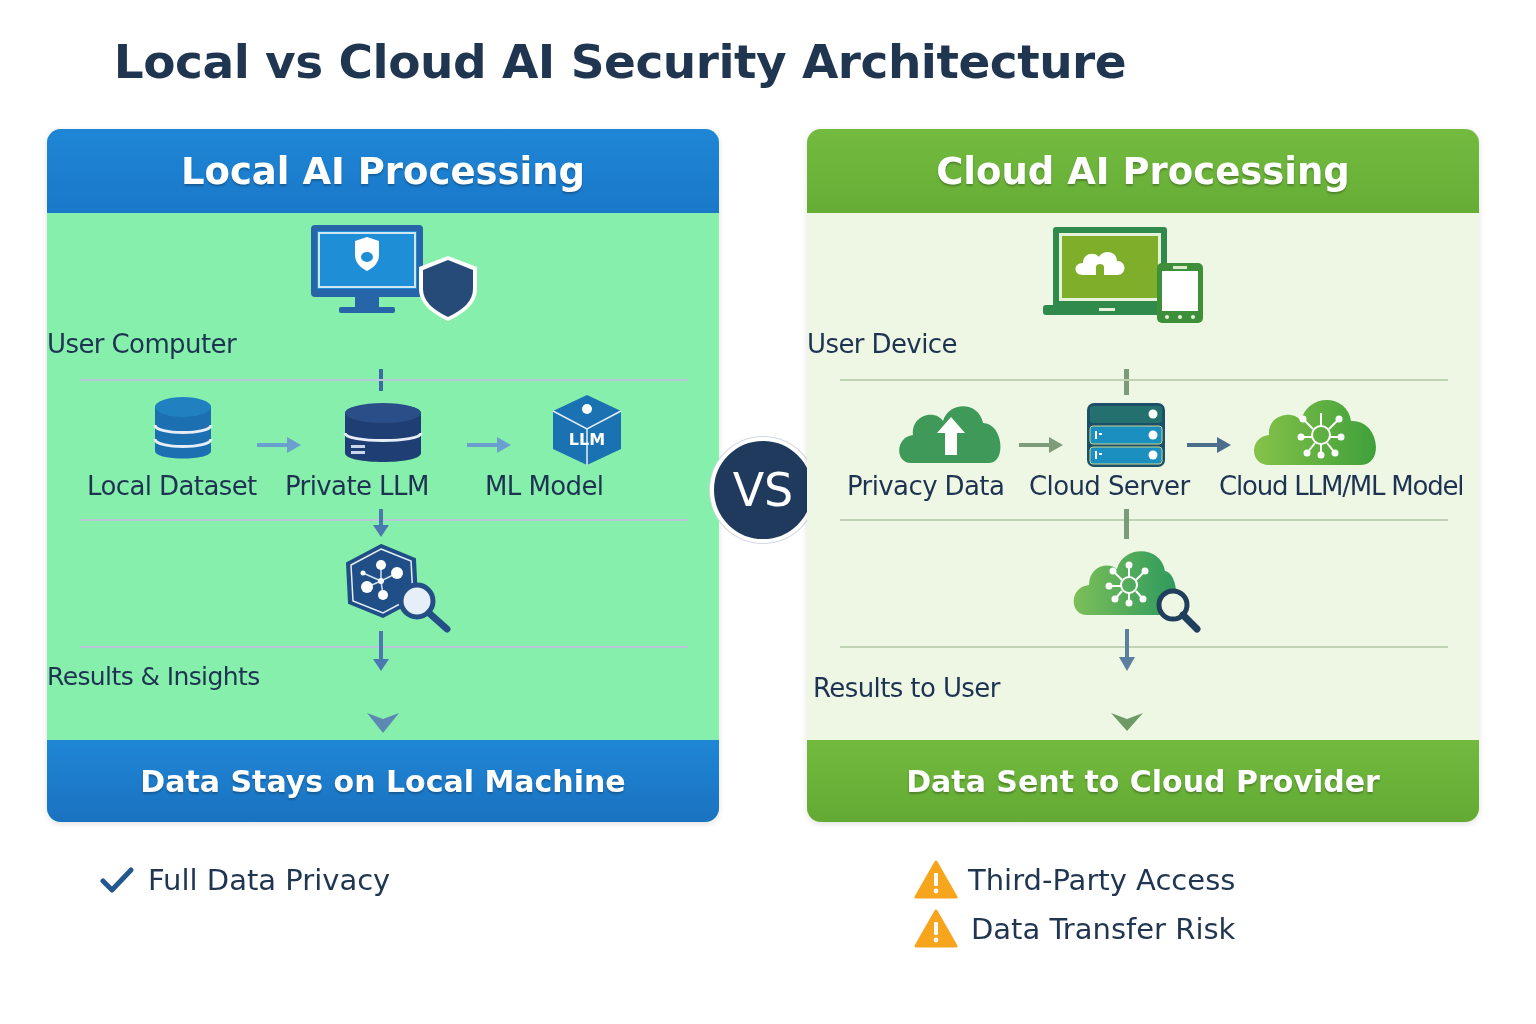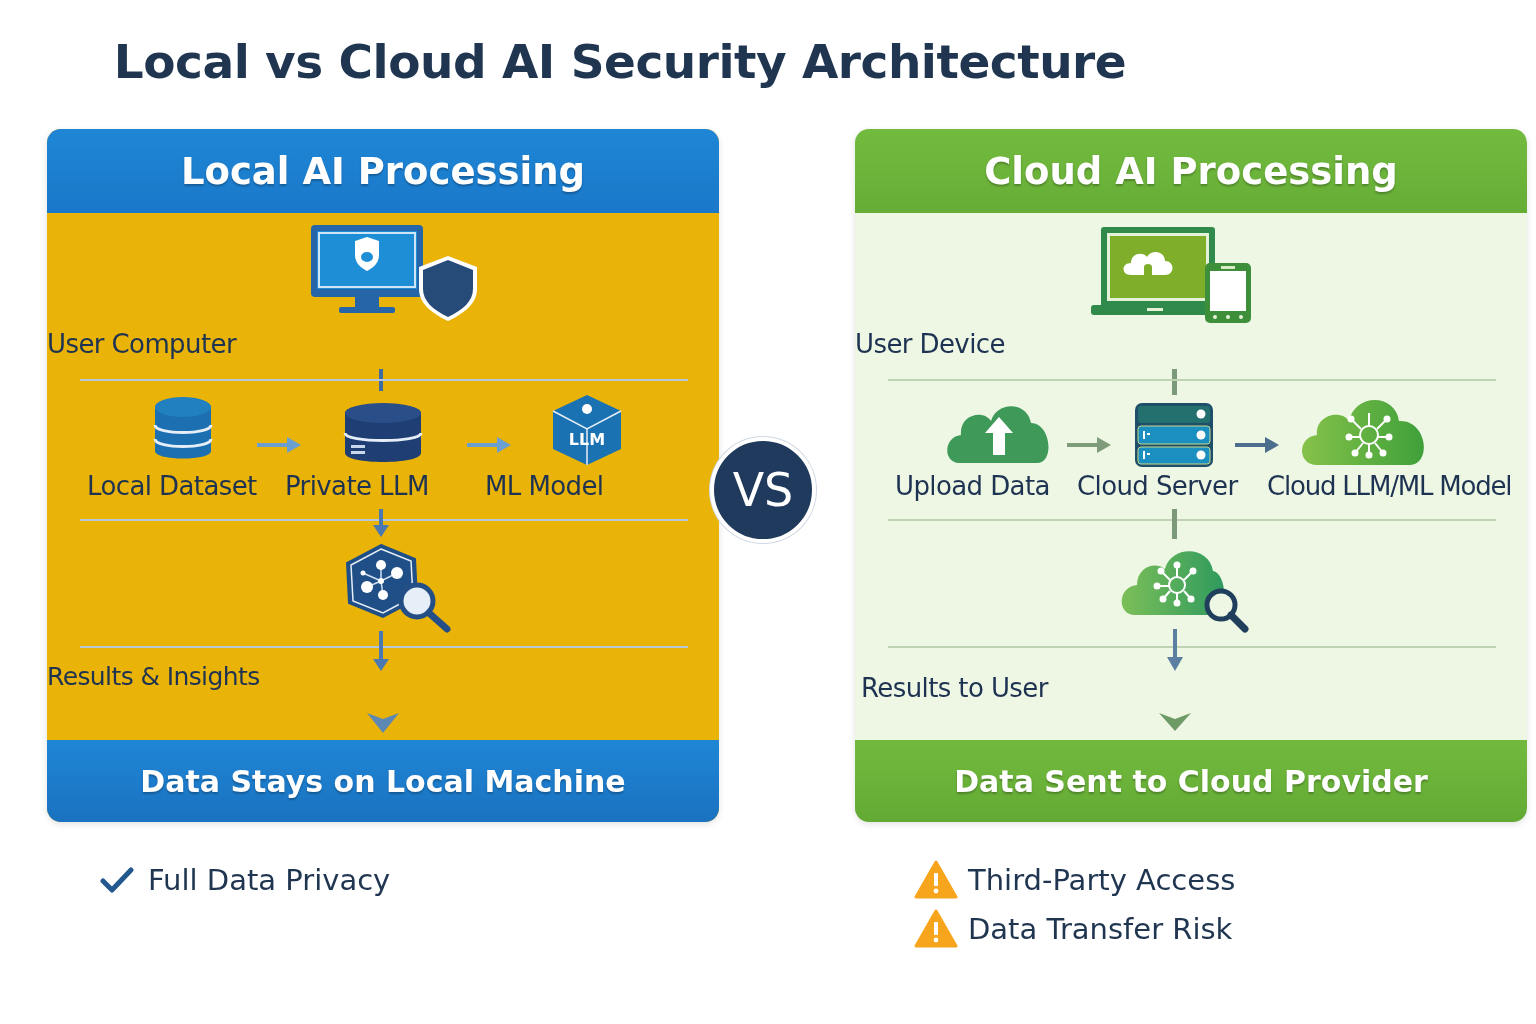--- a/index.html
+++ b/index.html
@@ -2,41 +2,41 @@
 <html><head>
 <meta charset="utf-8">
 <style>
   html, body { margin: 0; padding: 0; }
   body { width: 1536px; height: 1024px; background: #ffffff; position: relative; overflow: hidden;
          font-family: "DejaVu Sans", "Liberation Sans", sans-serif; color: #1f3a5f; }
   .title { position: absolute; top: 34px; left: 0; width: 1240px; text-align: center;
            font-size: 47px; font-weight: 600; color: #1f3550; letter-spacing: -0.5px; }
   .panel { position: absolute; top: 129px; width: 672px; height: 693px; border-radius: 14px; overflow: hidden;
            box-shadow: 0 2px 6px rgba(0,0,0,0.12); }
-  .panel.local { left: 47px; background: #eab308; }
-  .panel.cloud { left: 807px; background: #eef7e4; margin-left: 48px; }
+  .panel.local { left: 47px; background: #86efac; }
+  .panel.cloud { left: 807px; background: #eef7e4; }
   .panel-head { position: absolute; top: 0; left: 0; right: 0; height: 84px; display: flex; align-items: center; justify-content: center;
                 color: #fff; font-size: 37px; font-weight: 700; text-shadow: 0 2px 2px rgba(0,0,0,0.25); }
   .local .panel-head { background: linear-gradient(#1f86d6, #1a78c9); }
   .cloud .panel-head { background: linear-gradient(#73bb3f, #66ad36); }
   .panel-foot { position: absolute; bottom: 0; left: 0; right: 0; height: 82px; display: flex; align-items: center; justify-content: center;
                 color: #fff; font-size: 30px; font-weight: 700; text-shadow: 0 2px 2px rgba(0,0,0,0.25); }
   .local .panel-foot { background: linear-gradient(#1f86d6, #1a72c0); }
   .cloud .panel-foot { background: linear-gradient(#72ba3e, #63aa34); }
   .hline { position: absolute; height: 2px; }
   .local .hline { background: #b8c8da; left: 33px; right: 31px; }
   .cloud .hline { background: #bfd3b4; left: 33px; right: 31px; }
   .node { position: absolute; text-align: left; }
   .node-label { font-size: 26px; font-weight: 500; color: #1e3352; white-space: nowrap; letter-spacing: -0.6px; }
   .abs { position: absolute; }
   .vs { position: absolute; left: 710px; top: 437px; width: 106px; height: 106px; border-radius: 50%;
         background: #1f3a5c; border: 4px solid #fff; box-shadow: 0 0 0 1px #d0d8e2;
         display: flex; align-items: center; justify-content: center; color: #fff; font-size: 46px; font-weight: 500; box-sizing: border-box; }
   .bullets { position: absolute; }
-  .bullet { display: flex; align-items: center; height: 49px; font-size: 29px; color: #1f3550; }
+  .bullet { display: flex; align-items: center; height: 49px; font-size: 29px; color: #1f3550; justify-content: space-between; }
   .bullet svg { margin-right: 14px; }
 </style>
 </head>
 <body>
 
 <div class="title">Local vs Cloud AI Security Architecture</div>
 
 <div class="panel local">
   <div class="panel-head">Local AI Processing</div>
 
@@ -207,21 +207,21 @@
         <circle cx="54" cy="28" r="3.5"></circle>
         <circle cx="90" cy="28" r="3.5"></circle>
         <circle cx="92" cy="46" r="3.5"></circle>
         <circle cx="52" cy="46" r="3.5"></circle>
       <circle cx="86" cy="62" r="3.5"></circle>
         <circle cx="58" cy="62" r="3.5"></circle>
         <circle cx="72" cy="64" r="3.5"></circle>
       </g>
   </svg>
   <div class="node" style="left:40px;width:200px;top:342px">
-    <div class="node-label">Upload Data</div>
+    <div class="node-label">Privacy Data</div>
   </div>
   <div class="node" style="left:222px;width:200px;top:342px">
     <div class="node-label">Cloud Server</div>
   </div>
   <div class="node" style="left:412px;width:240px;top:342px">
     <div class="node-label" style="letter-spacing:-1.2px">Cloud LLM/ML Model</div>
   </div>
   <div class="hline" style="top:390px"></div>
   <div class="abs" style="left:317px;top:380px;width:5px;height:30px;background:#7a9a7a"></div>
 

